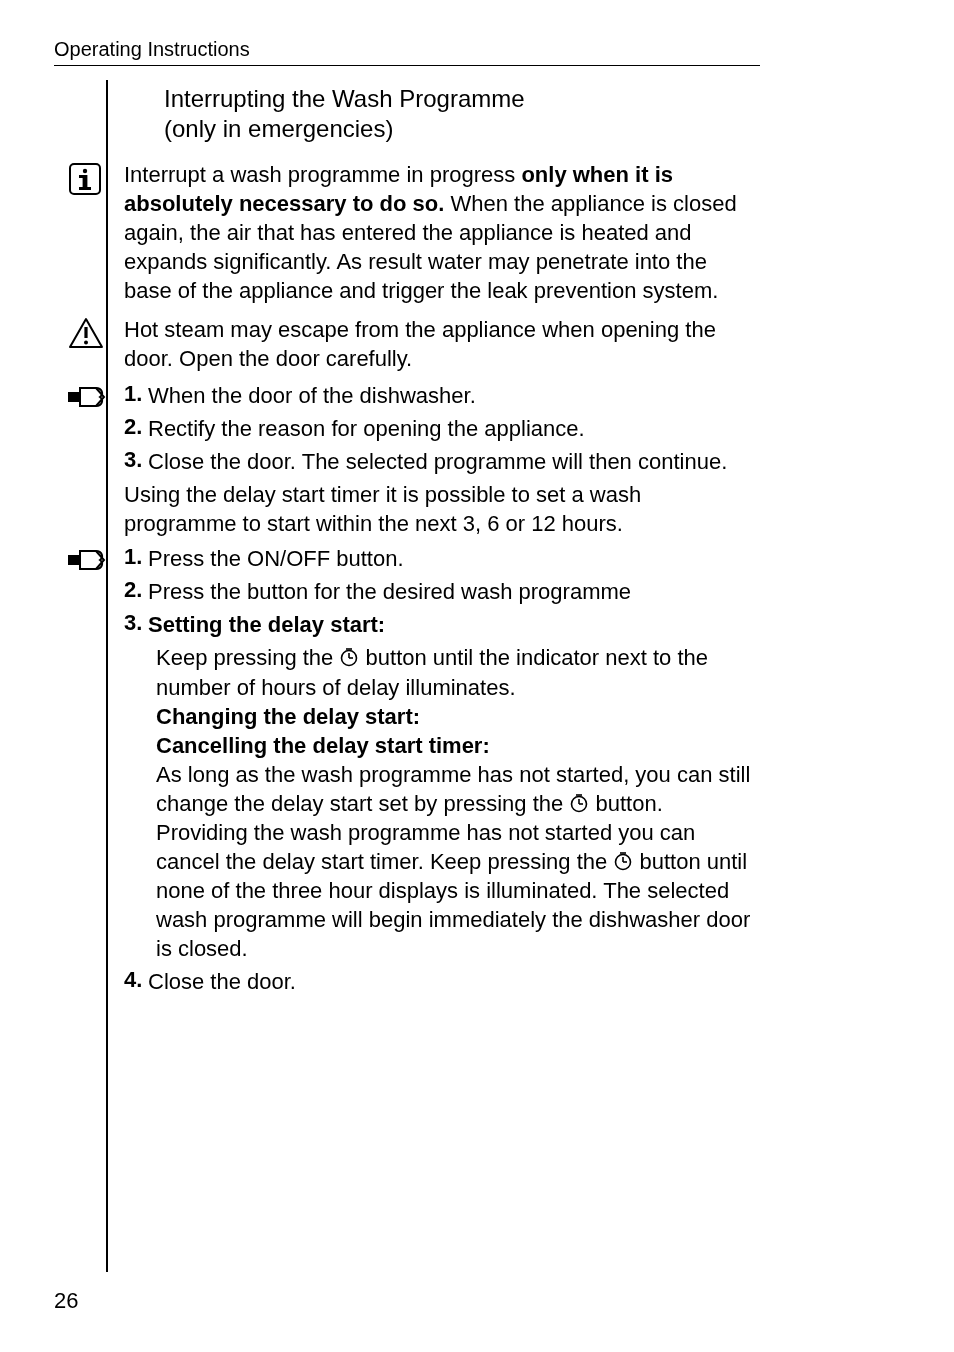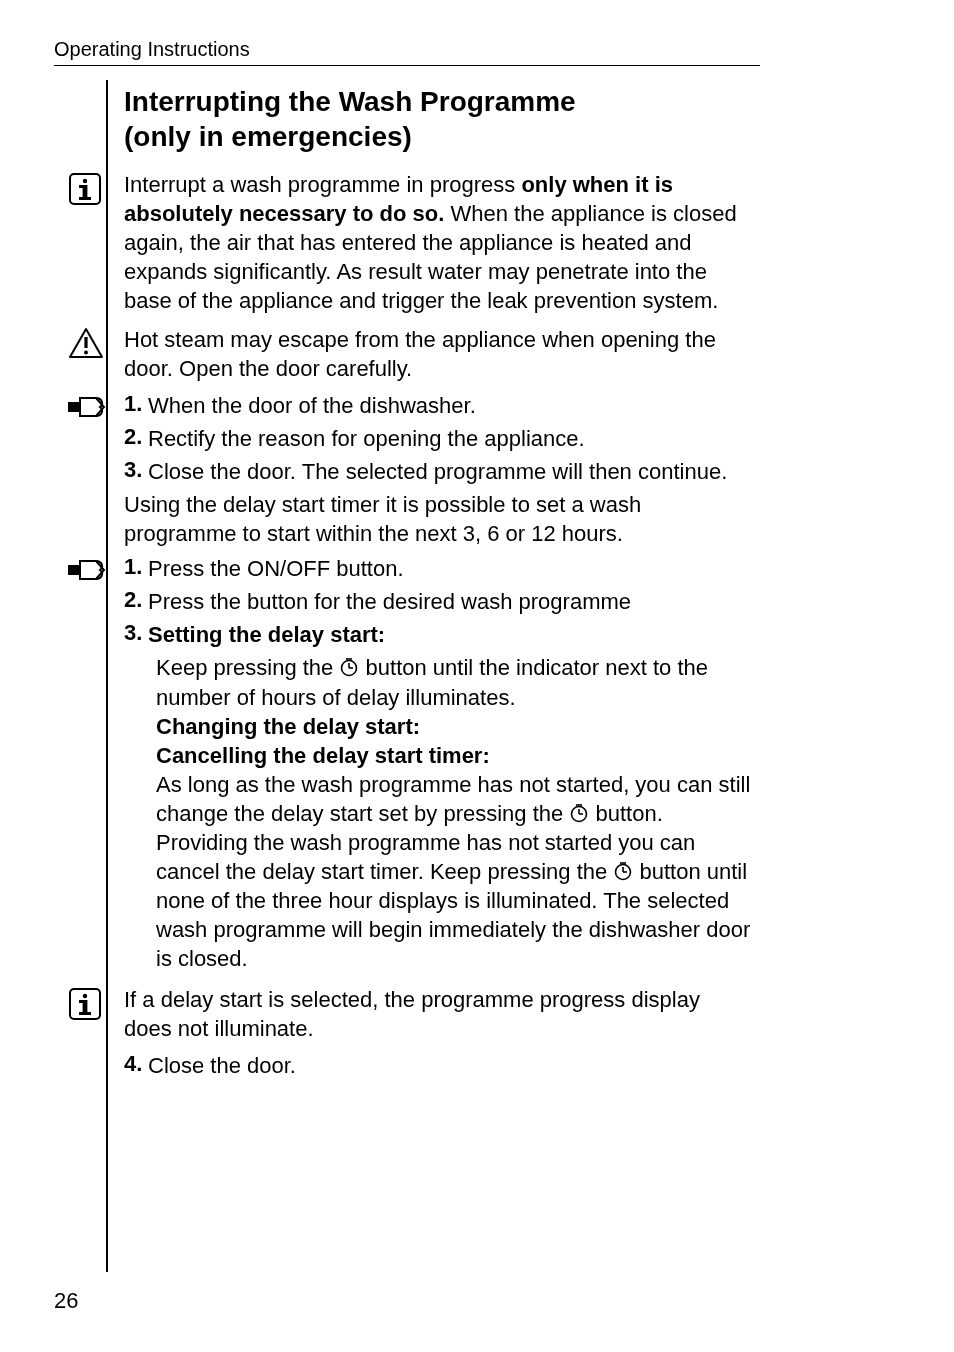--- a/index.html
+++ b/index.html
@@ -2,21 +2,21 @@
 <html><head>
 <meta charset="utf-8">
 <style>
   * { box-sizing: border-box; margin: 0; padding: 0; }
   html, body { width: 954px; height: 1352px; font-family: "Helvetica Neue", Arial, sans-serif; background: #fff; color: #000; }
   .page { position: relative; width: 804px; height: 1352px; padding: 38px 44px 32px 54px; }
   .header-line { border-bottom: 1.5px solid #000; padding-bottom: 4px; margin-bottom: 18px; }
   .header-text { font-size: 20px; }
   .content-rule { position: absolute; left: 106px; top: 80px; bottom: 80px; width: 1.5px; background: #000; }
   .block { margin-left: 70px; padding-right: 8px; }
-  .section-title { font-size: 28px; font-weight: 700; line-height: 1.25; margin-top: 18px; margin-bottom: 16px; }
+  .section-title { font-size: 24px; font-weight: 400; line-height: 1.25; margin-top: 18px; margin-bottom: 16px; margin-left: 40px; }
   .body-text { font-size: 22px; line-height: 1.32; }
   .bold { font-weight: 700; }
   .row { position: relative; margin-bottom: 8px; }
   .gutter-icon { position: absolute; left: -56px; top: 2px; width: 42px; text-align: center; }
   .gutter-icon.pointer { left: -58px; top: 3px; }
   .numlist { position: relative; padding-left: 24px; margin-bottom: 4px; }
   .numlist .num { position: absolute; left: 0; top: 0; font-weight: 700; font-size: 22px; }
   .numlist .txt { font-size: 22px; line-height: 1.32; }
   .sub { margin-left: 32px; font-size: 22px; line-height: 1.32; }
   .page-num { position: absolute; left: 54px; bottom: 38px; font-size: 22px; }
@@ -133,32 +133,20 @@
     </p>
     <p class="sub">
       <span>Providing the wash programme has not started you can cancel the delay start timer. Keep pressing the </span><span class="clock"><svg width="20" height="20" viewBox="0 0 20 20">
             <circle cx="10" cy="11" r="7.5" fill="none" stroke="#000" stroke-width="1.6"></circle>
             <line x1="10" y1="11" x2="10" y2="6" stroke="#000" stroke-width="1.6"></line>
             <line x1="10" y1="11" x2="14" y2="11" stroke="#000" stroke-width="1.6"></line>
             <line x1="7" y1="2" x2="13" y2="2" stroke="#000" stroke-width="1.6"></line>
           </svg></span><span> button until none of the three hour displays is illuminated. The selected wash programme will begin immediately the dishwasher door is closed.</span>
     </p>
 
-    <div class="row" style="margin-top:12px;">
-      <div class="gutter-icon">
-        <svg width="34" height="34" viewBox="0 0 34 34">
-            <rect x="2" y="2" width="30" height="30" rx="4" ry="4" fill="none" stroke="#000" stroke-width="2"></rect>
-            <circle cx="17" cy="9" r="2.2" fill="#000"></circle>
-            <rect x="14.6" y="13" width="4.8" height="14" fill="#000"></rect>
-            <rect x="11" y="13" width="4" height="3" fill="#000"></rect>
-            <rect x="11" y="25" width="12" height="3" fill="#000"></rect>
-          </svg>
-      </div>
-      <p class="body-text">If a delay start is selected, the programme progress display does not illuminate.</p>
-    </div>
 
     <div class="numlist" style="margin-top:4px;">
       <span class="num">4.</span>
       <span class="txt">Close the door.</span>
     </div>
 
   </div>
 
   <div class="page-num">26</div>
 </div>

